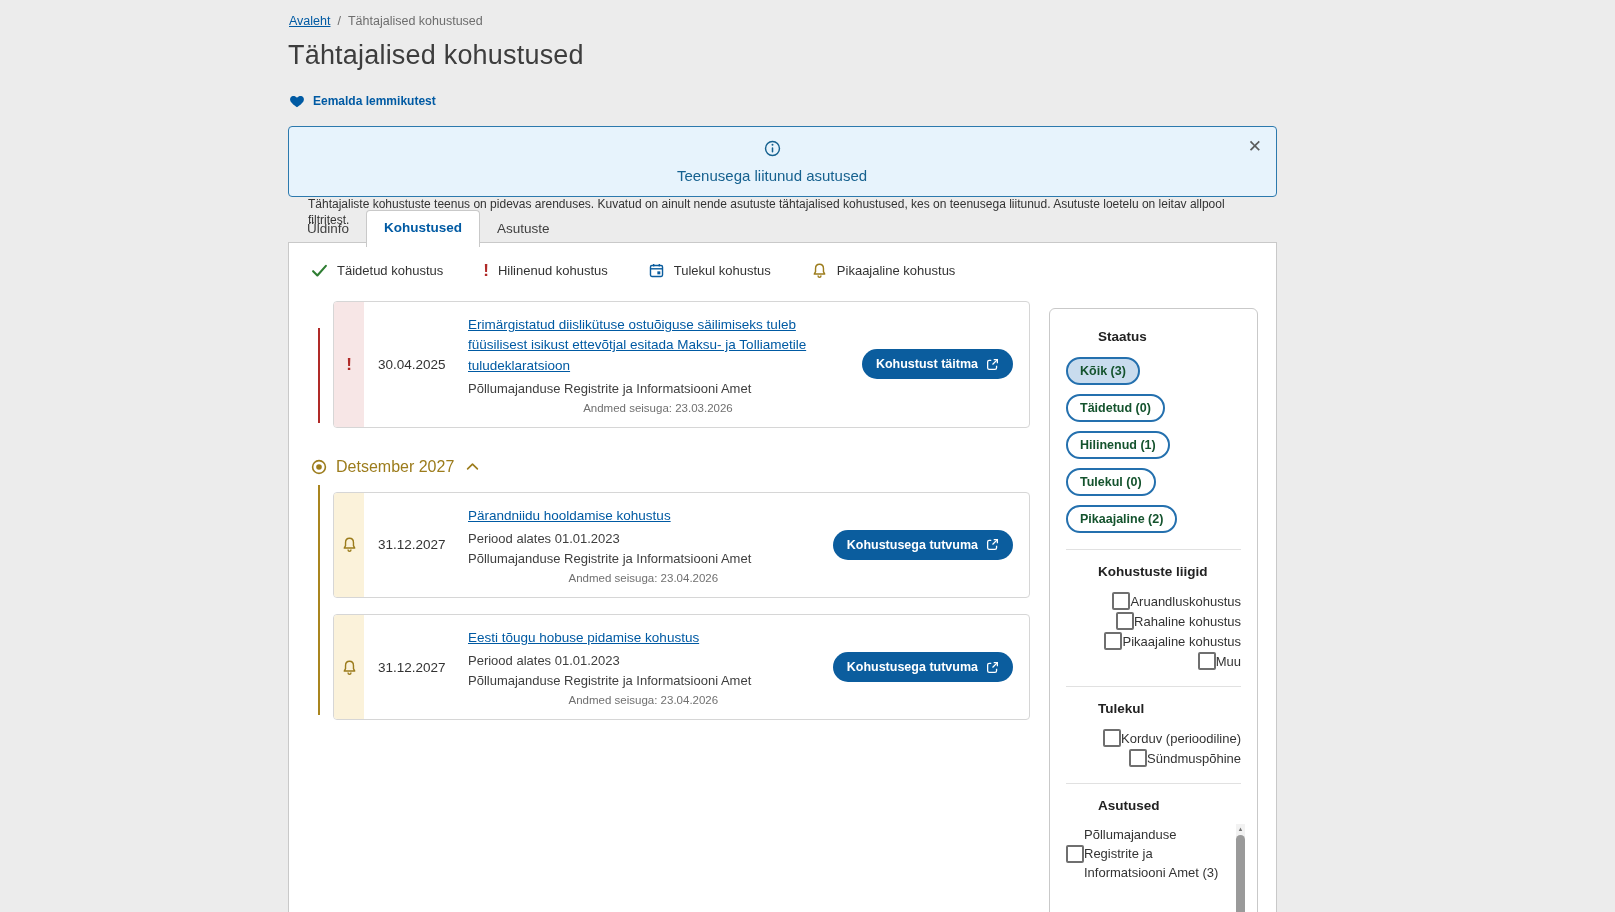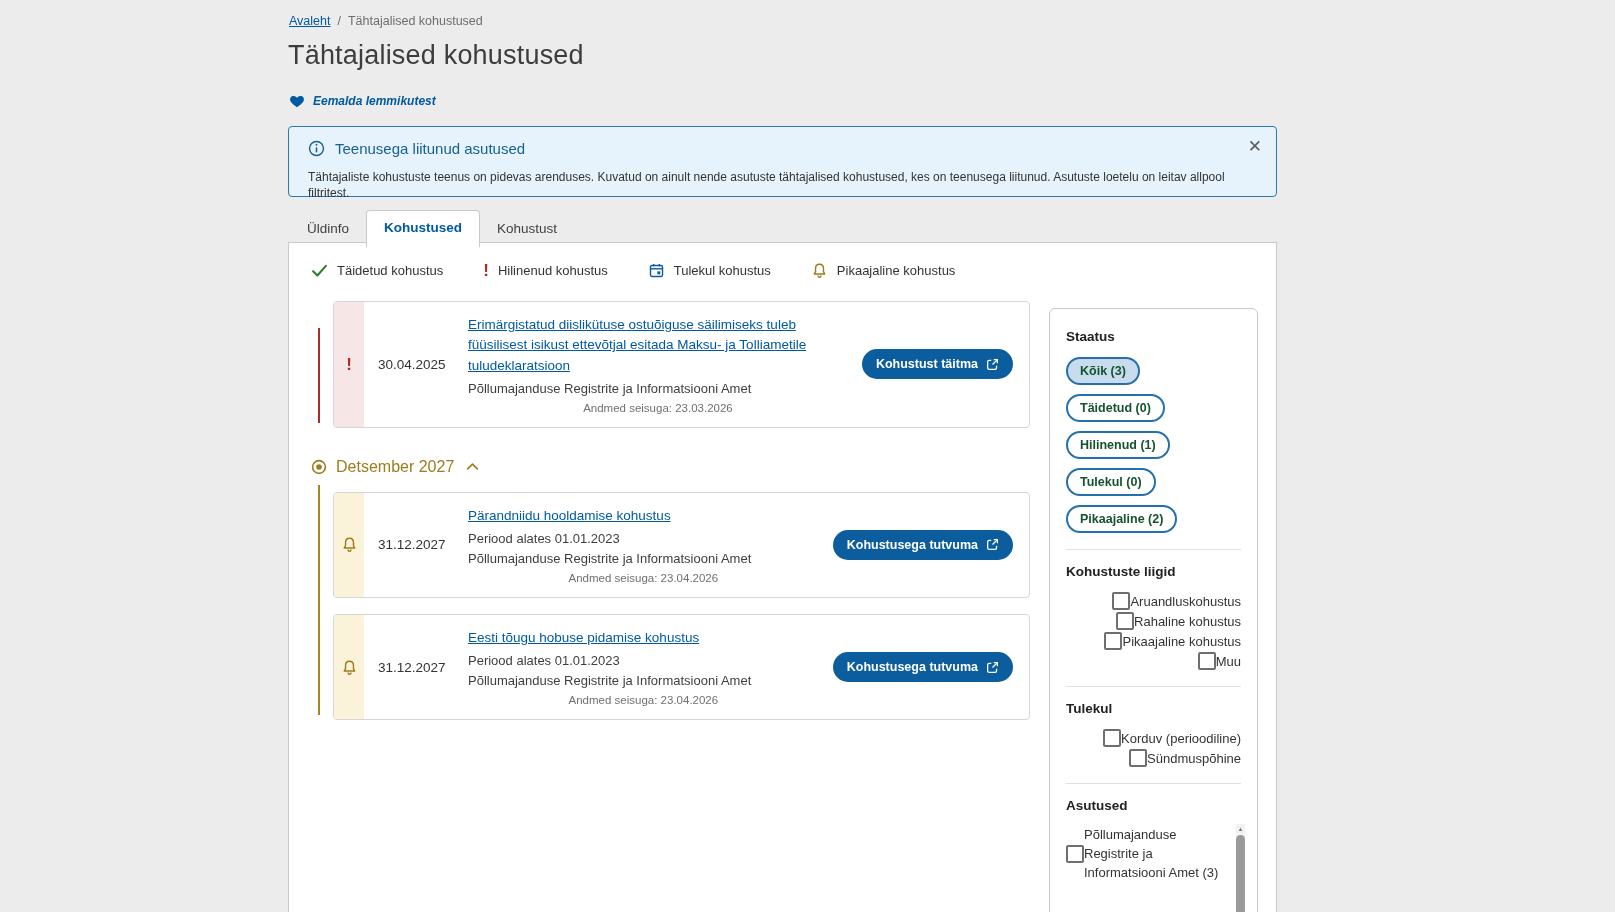--- a/index.html
+++ b/index.html
@@ -9,26 +9,26 @@
     font-family:"Liberation Sans", sans-serif;
     color:#3d3d3d;
     position:relative;
   }
   a { cursor:pointer; }
 
   
   .breadcrumb { position:absolute; left:289px; top:14px; font-size:12.5px; color:#6d6d6d; display:flex; gap:7px; align-items:center;}
   .breadcrumb .bc-home { color:#005aa3; text-decoration:underline; }
   .page-title { position:absolute; left:288px; top:40px; font-size:27px; font-weight:400; color:#3d3d3d; letter-spacing:.2px;}
-  .fav-row { position:absolute; left:289px; top:93px; display:flex; align-items:center; gap:8px; color:#005aa3; font-size:12px; font-weight:700; cursor:pointer;font-style:italic;}
+  .fav-row { position:absolute; left:289px; top:93px; display:flex; align-items:center; gap:8px; color:#005aa3; font-size:12px; font-weight:700; cursor:pointer;}
 
   
   .banner { position:absolute; left:288px; top:126px; width:989px; height:71px;
     background:#e7f3fc; border:1px solid #2c79ad; border-radius:4px; padding:13px 40px 0 19px; }
-  .banner-head { display:flex; align-items:center; gap:10px; font-size:15px; color:#16618f; }
+  .banner-head { display:flex; align-items:center; gap:10px; font-size:15px; color:#16618f;flex-direction:column; }
   .banner-body { margin-top:12px; font-size:12px; color:#333; line-height:1.35; }
   .banner-close { position:absolute; right:10px; top:7px; font-size:17px; color:#5c5c5c; cursor:pointer; line-height:1; padding:4px; }
 
   
   .tabs { position:absolute; left:290px; top:210px; display:flex; align-items:flex-end; z-index:3; }
   .tab { padding:9px 17px 10px; font-size:13.5px; color:#3f3f3f; cursor:pointer; }
   .tab.active { background:#fff; border:1px solid #c9c9c9; border-bottom:none; border-radius:4px 4px 0 0;
     color:#005aa3; font-weight:700; margin-bottom:-1px; padding-bottom:12px; }
 
   
@@ -61,21 +61,21 @@
   .card-org { margin-top:5px; font-size:13px; color:#3e3e3e; }
   .card-meta { margin-top:6px; font-size:11.5px; color:#707070;text-align:center; }
   .card-action { align-self:center; margin:0 16px 0 8px; flex-shrink:0; }
   .btn { display:inline-flex; align-items:center; gap:8px; background:#0b5d9e; color:#fff;
     border:none; border-radius:17px; padding:8px 14px; font-size:12.5px; font-weight:700;
     font-family:"Liberation Sans", sans-serif; white-space:nowrap; cursor:pointer; }
 
   
   .filter-panel { position:absolute; left:760px; top:65px; width:209px; height:625px;
     background:#fff; border:1px solid #c9c9c9; border-radius:6px; padding:20px 16px; }
-  .f-title { font-size:13.5px; font-weight:700; color:#222; margin-bottom:13px; }
+  .f-title { font-size:13.5px; font-weight:700; color:#222; margin-bottom:13px;margin-left:32px; }
   .pill-wrap { display:flex; flex-wrap:wrap; gap:9px; }
   .pill { border:2px solid #2470ae; border-radius:15px; padding:5px 12px; font-size:12.5px;
     font-weight:700; color:#14532d; background:#fff; cursor:pointer; white-space:nowrap;
     font-family:"Liberation Sans", sans-serif;text-align:center;}
   .pill.selected { background:#c9dcee; }
   .f-divider { border:none; border-top:1px solid #e1e1e1; margin:16px 0 14px; }
   .check-row { display:flex; align-items:center; margin:2px 0; font-size:13px; color:#333; cursor:pointer;justify-content:flex-end; }
   .checkbox { width:18px; height:18px; border:2px solid #6f6f6f; border-radius:2px; background:#fff; flex-shrink:0; }
   .inst-section { position:relative; padding-right:12px; }
   .inst-label { line-height:1.45; }
@@ -116,21 +116,21 @@
     </span>
     <span>Teenusega liitunud asutused</span>
   </div>
   <div class="banner-body">Tähtajaliste kohustuste teenus on pidevas arenduses. Kuvatud on ainult nende asutuste tähtajalised kohustused, kes on teenusega liitunud. Asutuste loetelu on leitav allpool filtritest.</div>
   <span class="banner-close">✕</span>
 </div>
 
 <div class="tabs">
   <div class="tab">Üldinfo</div>
   <div class="tab active">Kohustused</div>
-  <div class="tab">Kohustust</div>
+  <div class="tab">Asutuste</div>
 </div>
 
 <div class="main-panel">
 
   <div class="legend">
     <div class="legend-item">
       <span class="icon">
         <svg width="17" height="15" viewBox="0 0 24 20">
             <path d="M3 11l6 6L21 3.5" fill="none" stroke="#2e7d32" stroke-width="3" stroke-linecap="round" stroke-linejoin="round"></path>
           </svg>

